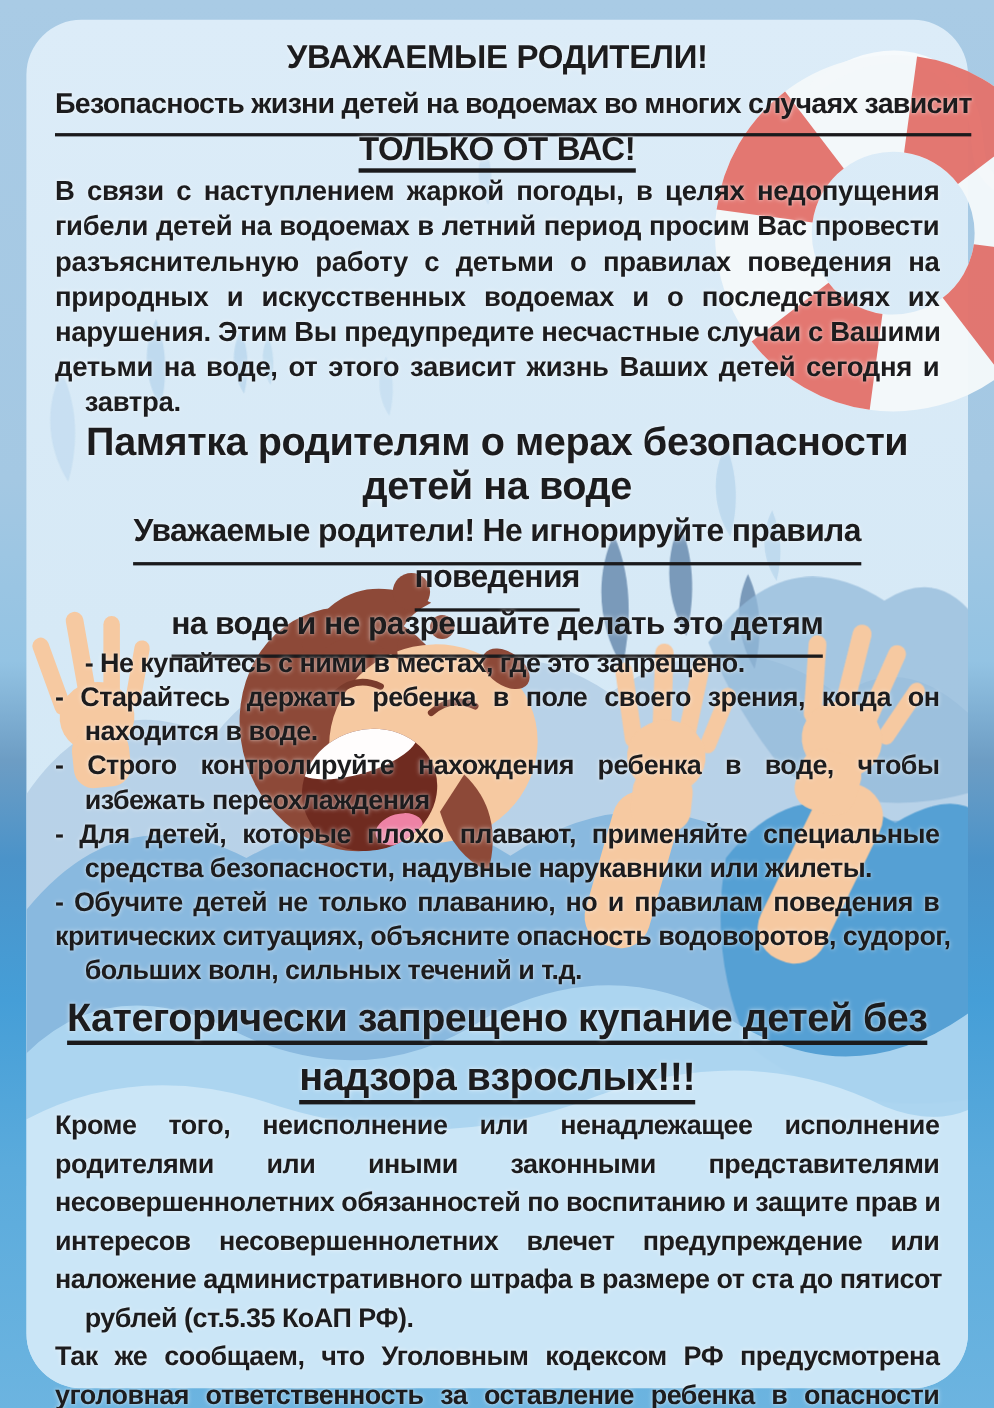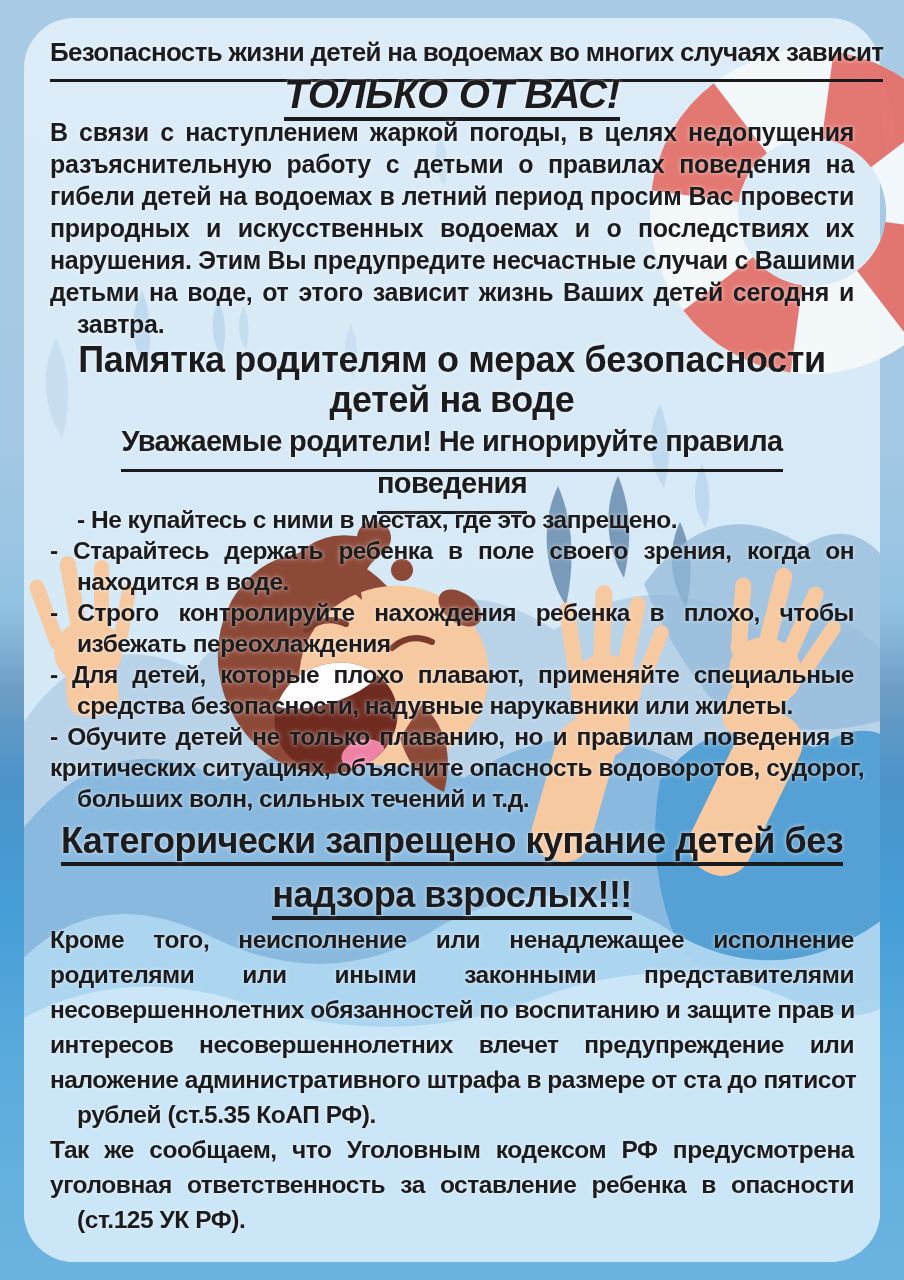--- a/index.html
+++ b/index.html
@@ -16,21 +16,21 @@
   .panel svg{position:absolute;left:0;top:0;}
   .buoy-layer{position:absolute;left:0;top:0;z-index:2;pointer-events:none;}
   .content{
     position:absolute;left:24px;top:18px;width:856px;height:1262px;z-index:3;
     box-sizing:border-box;padding:14px 26px 0 26px;color:#1c1c1e;
     text-shadow:0 0 5px rgba(255,255,255,.55), 0 0 2px rgba(255,255,255,.35);
   }
   .content p, .content div, .content ul{margin:0;padding:0;}
   .ttl{font-size:30px;line-height:42px;text-align:center;letter-spacing:-.3px;}
   .sub1{font-size:26px;line-height:40px;text-align:center;letter-spacing:-.7px;white-space:nowrap;}
-  .sub2{font-size:40px;line-height:44px;text-align:center;letter-spacing:-.3px;font-style:italic;}
+  .sub2{font-size:30px;line-height:44px;text-align:center;letter-spacing:-.3px;}
   .u3{border-bottom:3px solid #1a1a1c;padding-bottom:12px;}
   .u4{border-bottom:4px solid #1a1a1c;padding-bottom:1px;}
   .intro{font-size:25px;line-height:32px;letter-spacing:-.3px;margin-top:2px;}
   .memoT{font-size:36px;line-height:40px;text-align:center;letter-spacing:-.4px;margin-top:2px;}
   .memoS{font-size:29px;line-height:42px;text-align:center;letter-spacing:-.6px;}
   .rules{list-style:none;font-size:24.5px;line-height:31px;letter-spacing:-.5px;margin-top:3px;}
   .warn{font-size:36px;line-height:54px;text-align:center;letter-spacing:-.5px;margin-top:8px;}
   .legal{font-size:24.5px;line-height:35px;letter-spacing:-.45px;margin-top:8px;}
   .jline{text-align:justify;text-align-last:justify;white-space:nowrap;}
   .jline.last{text-align-last:left;margin-left:27px;}
@@ -112,46 +112,48 @@
 
   <svg class="buoy-layer" width="904" height="1280" viewBox="0 0 904 1280">
     <path d="M742,78 C800,36 852,48 876,86 C898,120 878,146 906,168" stroke="#f6fafc" stroke-width="11" fill="none" stroke-linecap="round"></path>
     <g transform="translate(812,212) rotate(30)" opacity="0.97">
       <circle r="118" fill="none" stroke="#f4f8fa" stroke-width="88"></circle>
       <circle r="118" fill="none" stroke="#e4736d" stroke-width="88" stroke-dasharray="92.7 92.7" stroke-dashoffset="46.3"></circle>
     </g>
   </svg>
 
   <div class="content">
+    <div class="ttl">УВАЖАЕМЫЕ РОДИТЕЛИ!</div>
     <div class="sub1"><span class="u3">Безопасность жизни детей на водоемах во многих случаях зависит</span></div>
     <div class="sub2"><span class="u4">ТОЛЬКО ОТ ВАС!</span></div>
 
     <div class="intro">
         <div class="jline">В связи с наступлением жаркой погоды, в целях недопущения</div>
+        <div class="jline">гибели детей на водоемах в летний период просим Вас провести</div>
         <div class="jline">разъяснительную работу с детьми о правилах поведения на</div>
-        <div class="jline">гибели детей на водоемах в летний период просим Вас провести</div>
         <div class="jline">природных и искусственных водоемах и о последствиях их</div>
         <div class="jline">нарушения. Этим Вы предупредите несчастные случаи с Вашими</div>
         <div class="jline">детьми на воде, от этого зависит жизнь Ваших детей сегодня и</div>
         <div class="jline last">завтра.</div>
       </div>
 
     <div class="memoT">Памятка родителям о мерах безопасности детей на воде</div>
     <div class="memoS"><span class="u3">Уважаемые родители! Не игнорируйте правила поведения</span></div>
+    <div class="memoS"><span class="u3">на воде и не разрешайте делать это детям</span></div>
 
     <ul class="rules">
       <li>
           <div class="jline last">-  Не купайтесь с ними в местах, где это запрещено.</div>
         </li>
       <li>
           <div class="jline">- Старайтесь держать ребенка в поле своего зрения, когда он</div>
           <div class="jline last">находится в воде.</div>
         </li>
       <li>
-          <div class="jline">- Строго контролируйте нахождения ребенка в плохо, чтобы</div>
+          <div class="jline">- Строго контролируйте нахождения ребенка в воде, чтобы</div>
           <div class="jline last">избежать переохлаждения</div>
         </li>
       <li>
           <div class="jline">-  Для детей, которые плохо плавают, применяйте специальные</div>
           <div class="jline last">средства безопасности, надувные нарукавники или жилеты.</div>
         </li>
       <li>
           <div class="jline">- Обучите детей не только плаванию, но и правилам поведения в</div>
           <div class="jline">критических ситуациях, объясните опасность водоворотов, судорог,</div>
           <div class="jline last">больших волн, сильных течений и т.д.</div>

